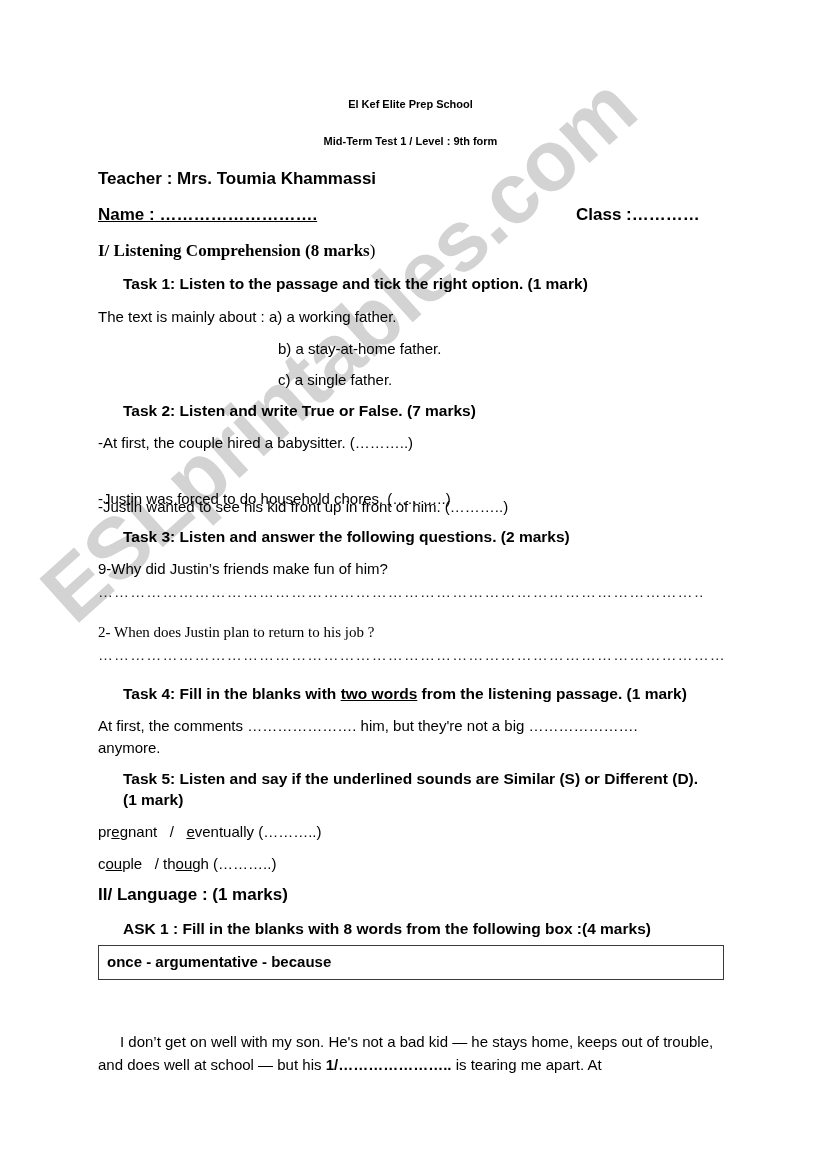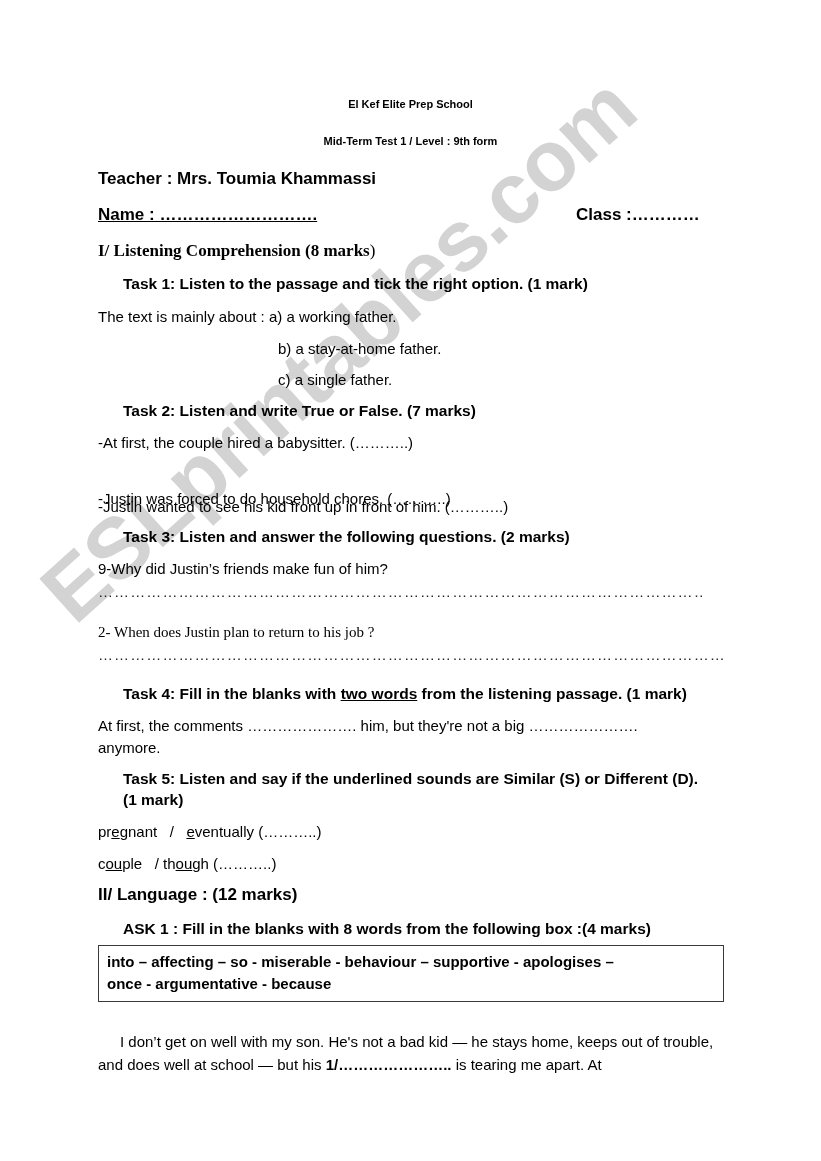--- a/index.html
+++ b/index.html
@@ -180,26 +180,25 @@
     <div class="line task-head" style="left:98px; top:791px;">(1 mark)</div>
 
     <div class="line body-text" style="left:98px; top:822px;">
       <span>pr</span><u class="ul">e</u><span>gnant</span><span style="white-space:pre;">   /   </span><u class="ul">e</u><span>ventually</span><span> (………..)</span>
     </div>
 
     <div class="line body-text" style="left:98px; top:854px;">
       <span>c</span><u class="ul">ou</u><span>ple</span><span style="white-space:pre;">   / th</span><u class="ul">ou</u><span>gh</span><span> (………..)</span>
     </div>
 
-    <div class="line section-head" style="left:98px; top:885px;">II/ Language : (12 marks)</div>
+    <div class="line section-head" style="left:98px; top:885px;">II/ Language : (1 marks)</div>
 
     <div class="line task-head" style="left:98px; top:920px;">ASK 1 : Fill in the blanks with 8 words from the following box :(4 marks)</div>
 
     <div class="wordbox" style="left:98px; top:945px; width:626px;">
-      <div>into – affecting – so - miserable - behaviour – supportive  -  apologises –</div>
       <div>once - argumentative - because</div>
     </div>
 
     <div class="para" style="left:98px; top:1018px; width:630px; text-indent:22px;">
       <span>I don’t get on well with my son. He's not a bad kid — he stays home, keeps out of trouble, and does well at school — but his </span><span class="bold">1/…………………..</span><span> is tearing me apart. At</span>
     </div>
 
   </div>
 </div>
 

